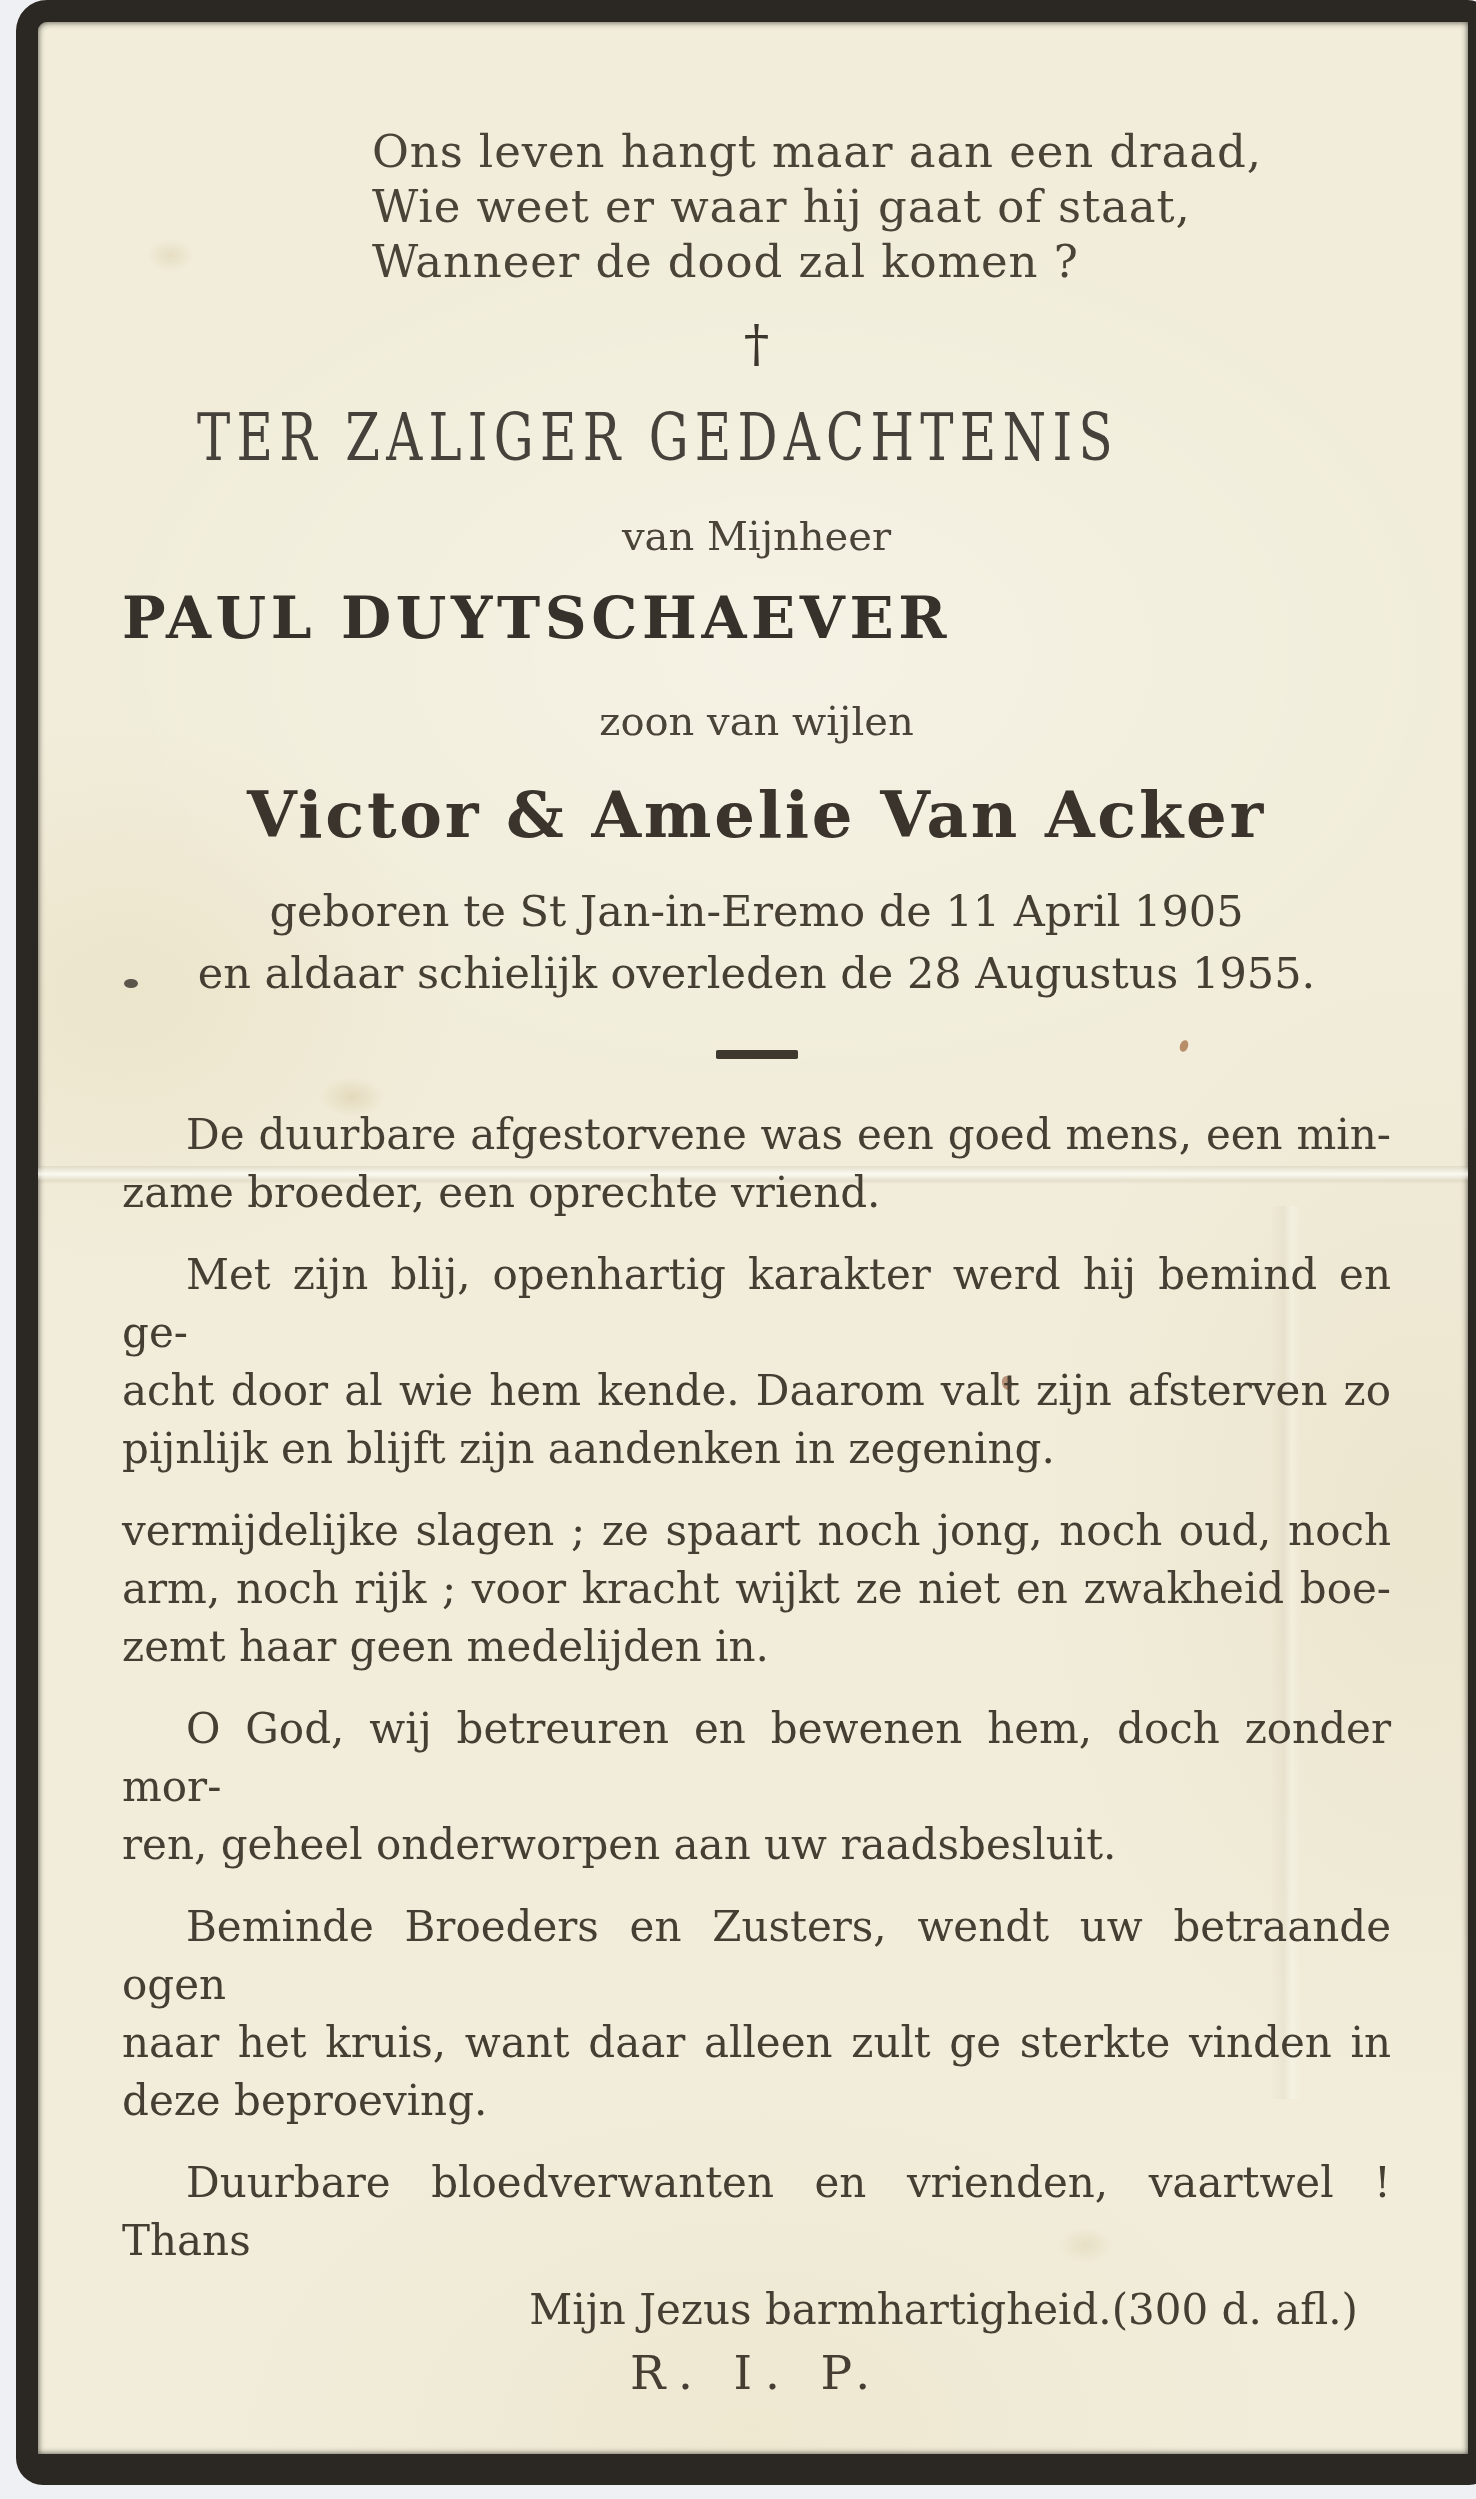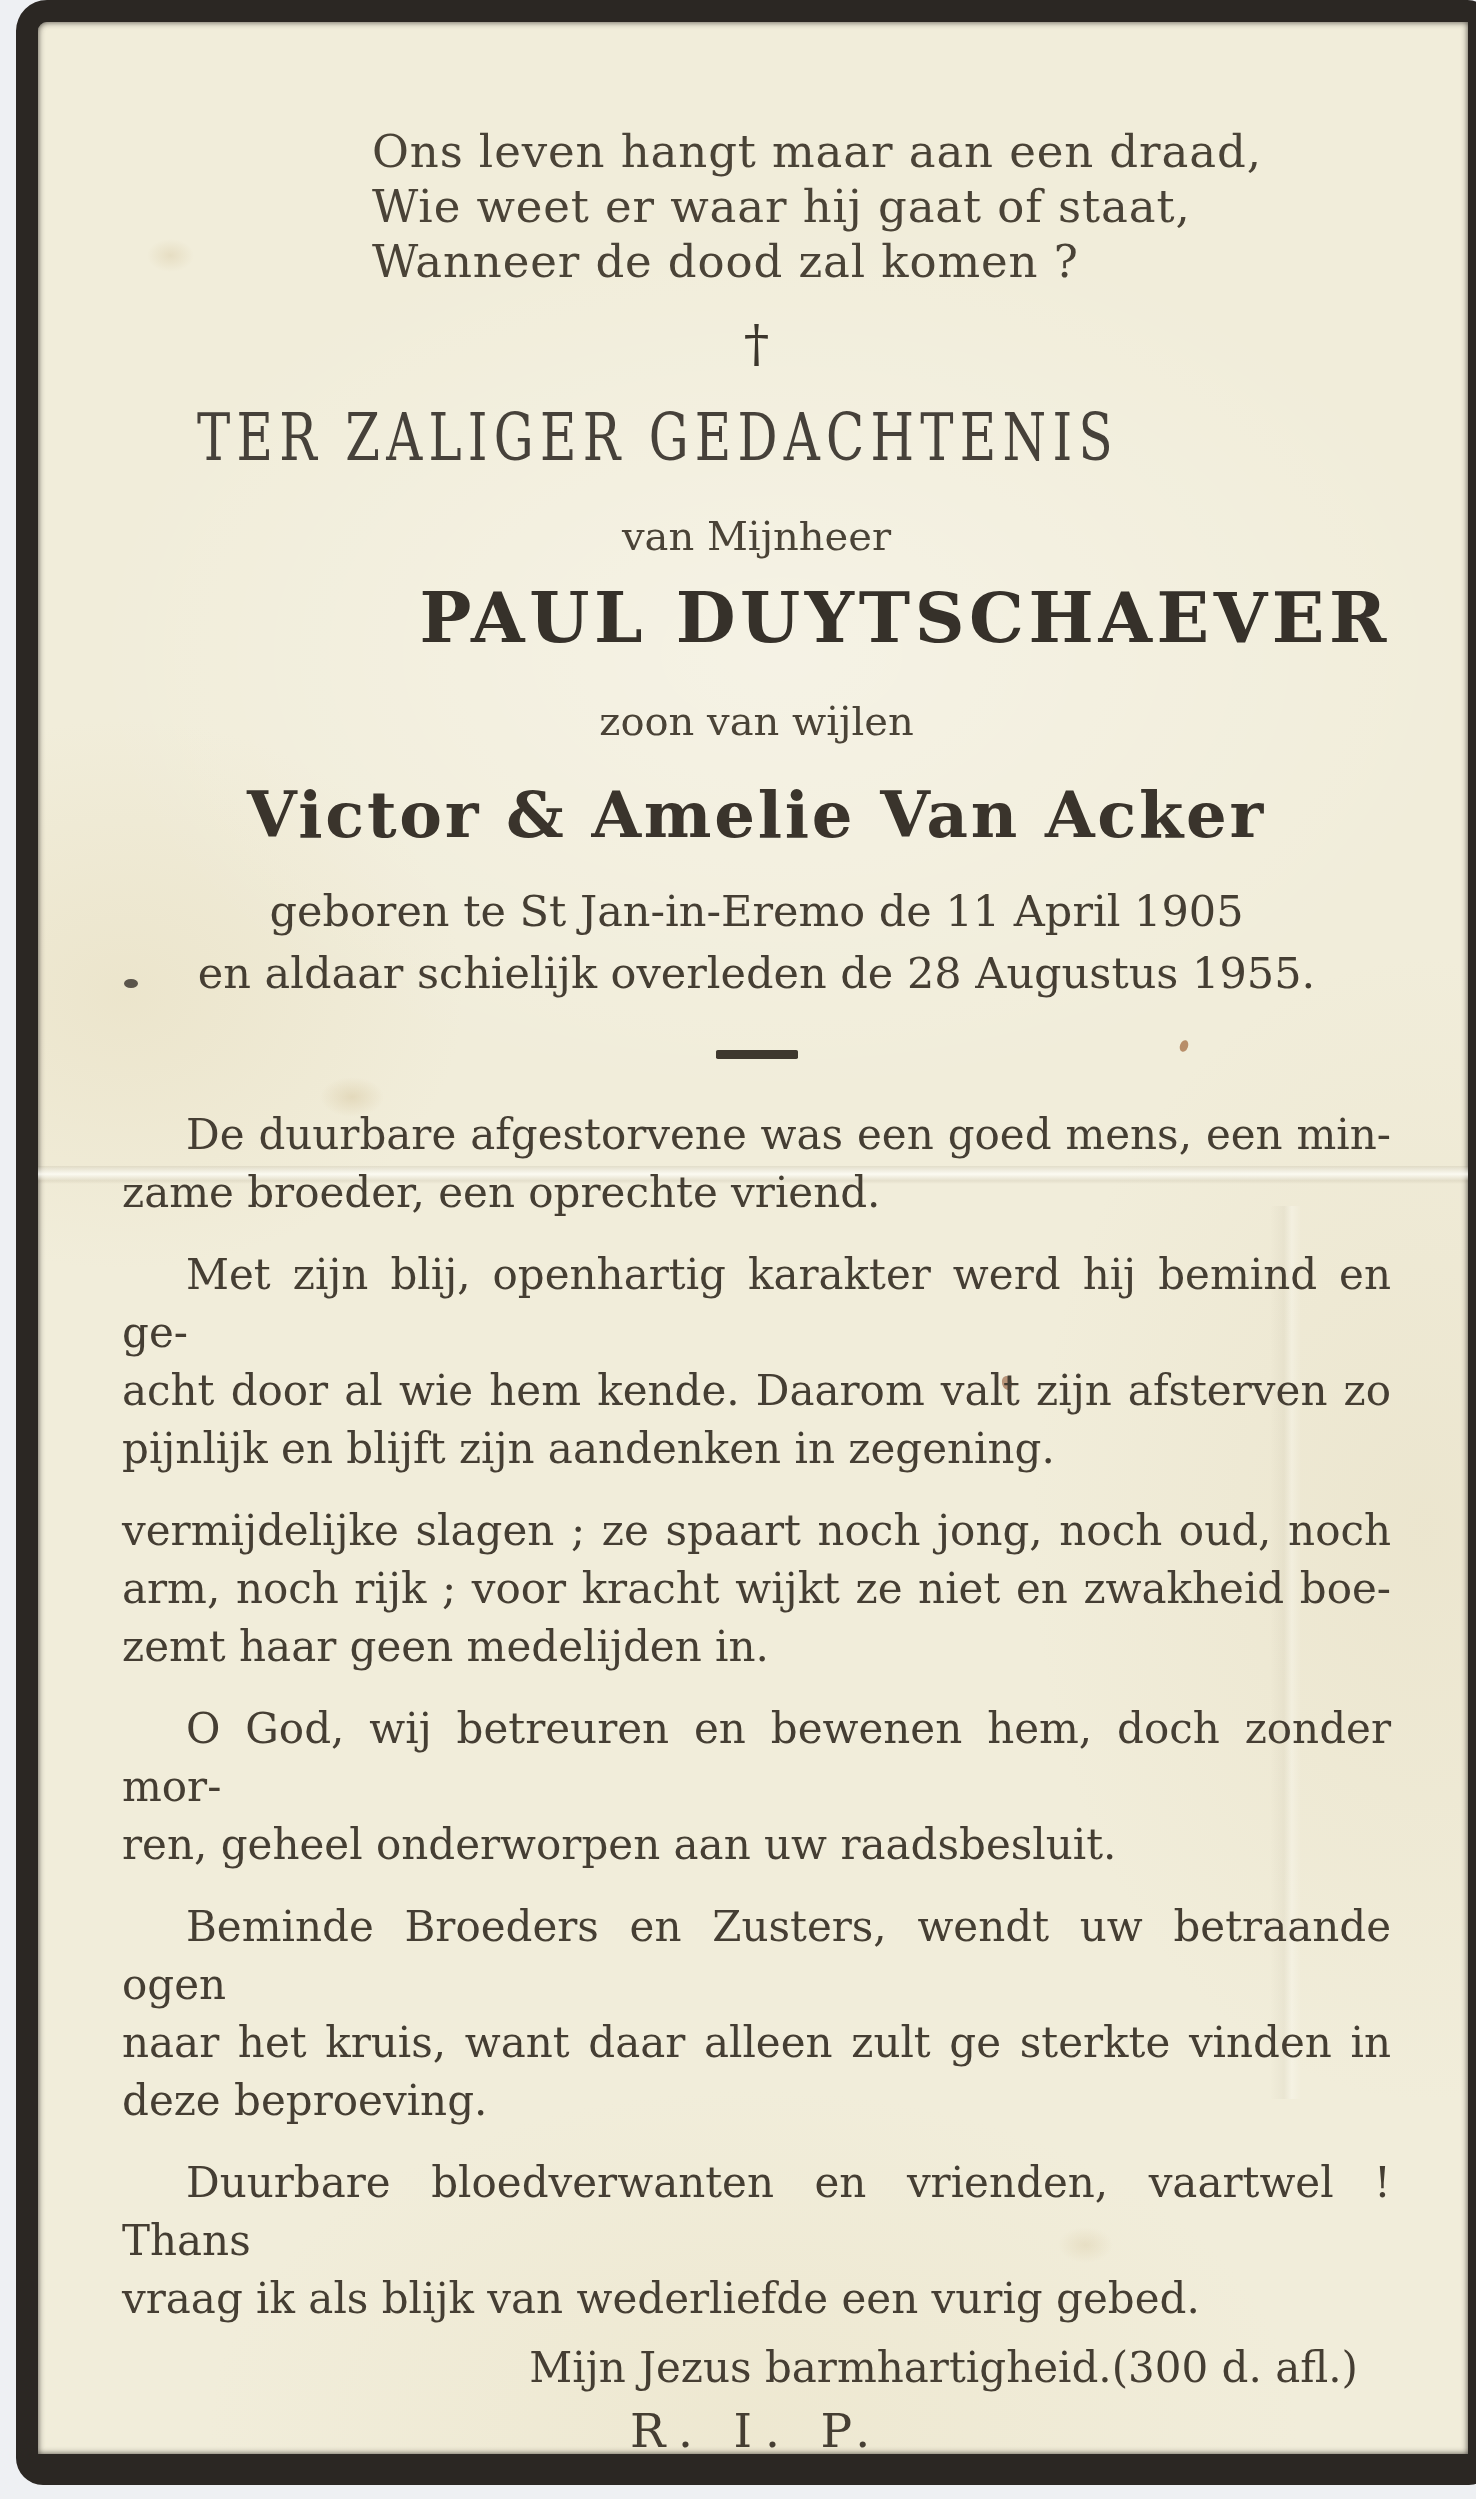--- a/index.html
+++ b/index.html
@@ -96,22 +96,22 @@
   .salutation, .relation {
     text-align: center;
     font-size: 40px;
     line-height: 47px;
     color: #4a4337;
   }
   .salutation { margin-top: 42px; }
   .relation   { margin-top: 31px; }
   .name {
     margin-top: 9px;
-    text-align: right;
-    font-size: 69px;
+    text-align: left;
+    font-size: 58px;
     line-height: 98px;
     font-weight: bold;
     letter-spacing: 4.6px;
     color: #36312a;
     white-space: nowrap;
   }
   .parents {
     margin-top: 33px;
     text-align: center;
     font-size: 64px;
@@ -226,21 +226,20 @@
       </div>
 
       <div class="para">
         <div class="jline indent">Beminde Broeders en Zusters, wendt uw betraande ogen</div>
         <div class="jline">naar het kruis, want daar alleen zult ge sterkte vinden in</div>
         <div class="lline">deze beproeving.</div>
       </div>
 
       <div class="para">
         <div class="jline indent">Duurbare bloedverwanten en vrienden, vaartwel ! Thans</div>
-        <div class="lline">vraag ik als blijk van wederliefde een vurig gebed.</div>
       </div>
 
     </div>
 
     <div class="footer-row">
       <span>Mijn Jezus barmhartigheid.</span>
       <span>(300 d. afl.)</span>
     </div>
 
     <div class="rip">R. I. P.</div>

